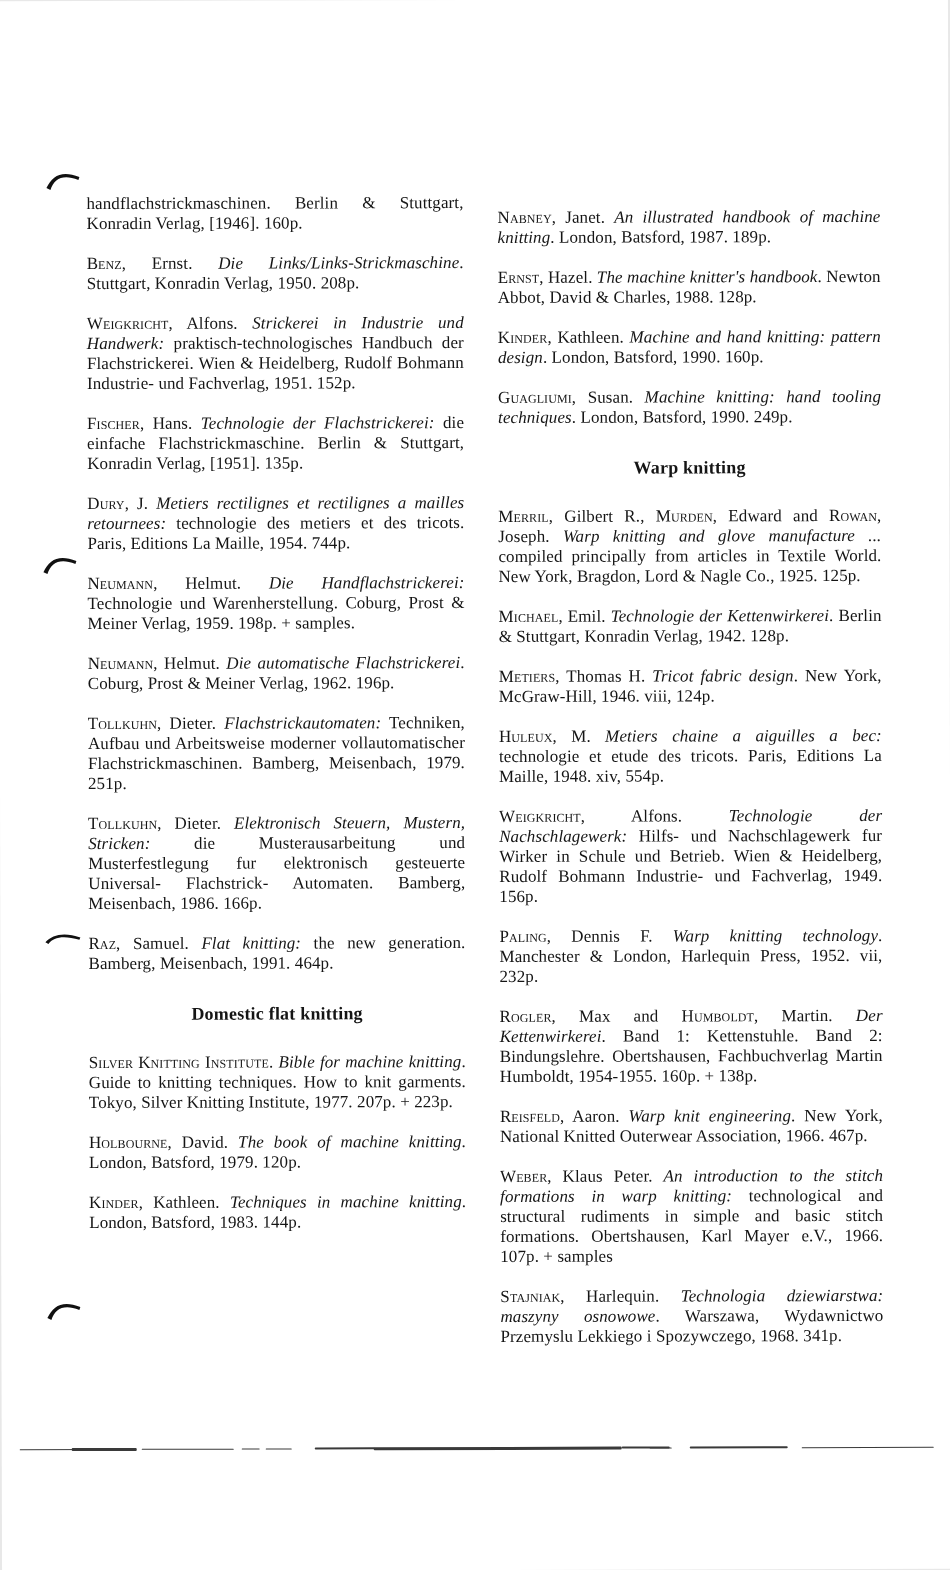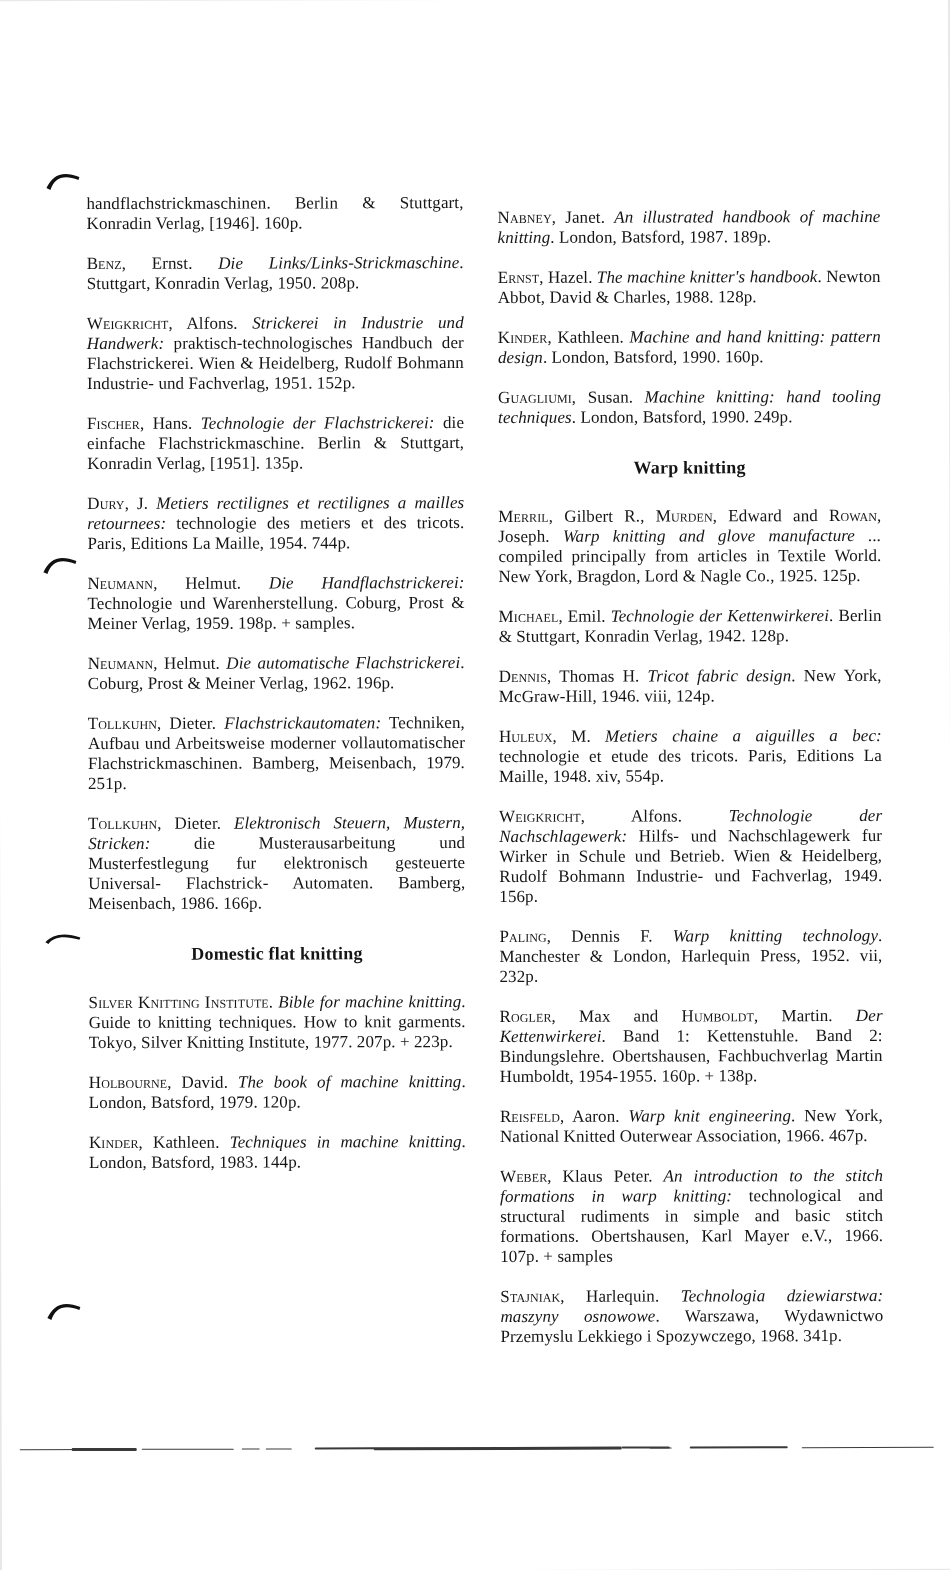--- a/index.html
+++ b/index.html
@@ -61,34 +61,35 @@
   <div class="col col-left">
       <p class="entry"><span>handflachstrickmaschinen. Berlin &amp; Stuttgart, Konradin Verlag, [1946]. 160p.</span></p>
       <p class="entry"><span class="sc">Benz</span><span>, Ernst. </span><span class="it">Die Links/Links-Strickmaschine</span><span>. Stuttgart, Konradin Verlag, 1950. 208p.</span></p>
       <p class="entry"><span class="sc">Weigkricht</span><span>, Alfons. </span><span class="it">Strickerei in Industrie und Handwerk:</span><span> praktisch-technologisches Handbuch der Flachstrickerei. Wien &amp; Heidelberg, Rudolf Bohmann Industrie- und Fachverlag, 1951. 152p.</span></p>
       <p class="entry"><span class="sc">Fischer</span><span>, Hans. </span><span class="it">Technologie der Flachstrickerei:</span><span> die einfache Flachstrickmaschine. Berlin &amp; Stuttgart, Konradin Verlag, [1951]. 135p.</span></p>
       <p class="entry"><span class="sc">Dury</span><span>, J. </span><span class="it">Metiers rectilignes et rectilignes a mailles retournees:</span><span> technologie des metiers et des tricots. Paris, Editions La Maille, 1954. 744p.</span></p>
       <p class="entry"><span class="sc">Neumann</span><span>, Helmut. </span><span class="it">Die Handflachstrickerei:</span><span> Technologie und Warenherstellung. Coburg, Prost &amp; Meiner Verlag, 1959. 198p. + samples.</span></p>
       <p class="entry"><span class="sc">Neumann</span><span>, Helmut. </span><span class="it">Die automatische Flachstrickerei</span><span>. Coburg, Prost &amp; Meiner Verlag, 1962. 196p.</span></p>
       <p class="entry"><span class="sc">Tollkuhn</span><span>, Dieter. </span><span class="it">Flachstrickautomaten:</span><span> Techniken, Aufbau und Arbeitsweise moderner vollautomatischer Flachstrickmaschinen. Bamberg, Meisenbach, 1979. 251p.</span></p>
       <p class="entry"><span class="sc">Tollkuhn</span><span>, Dieter. </span><span class="it">Elektronisch Steuern, Mustern, Stricken:</span><span> die Musterausarbeitung und Musterfestlegung fur elektronisch gesteuerte Universal- Flachstrick- Automaten. Bamberg, Meisenbach, 1986. 166p.</span></p>
+      <p class="entry"><span class="sc">Raz</span><span>, Samuel. </span><span class="it">Flat knitting:</span><span> the new generation. Bamberg, Meisenbach, 1991. 464p.</span></p>
       <h3 class="section-heading">Domestic flat knitting</h3>
       <p class="entry"><span class="sc">Silver Knitting Institute</span><span>. </span><span class="it">Bible for machine knitting</span><span>. Guide to knitting techniques. How to knit garments. Tokyo, Silver Knitting Institute, 1977. 207p. + 223p.</span></p>
       <p class="entry"><span class="sc">Holbourne</span><span>, David. </span><span class="it">The book of machine knitting</span><span>. London, Batsford, 1979. 120p.</span></p>
       <p class="entry"><span class="sc">Kinder</span><span>, Kathleen. </span><span class="it">Techniques in machine knitting</span><span>. London, Batsford, 1983. 144p.</span></p>
     </div>
   <div class="col col-right">
       <p class="entry"><span class="sc">Nabney</span><span>, Janet. </span><span class="it">An illustrated handbook of machine knitting</span><span>. London, Batsford, 1987. 189p.</span></p>
       <p class="entry"><span class="sc">Ernst</span><span>, Hazel. </span><span class="it">The machine knitter's handbook</span><span>. Newton Abbot, David &amp; Charles, 1988. 128p.</span></p>
       <p class="entry"><span class="sc">Kinder</span><span>, Kathleen. </span><span class="it">Machine and hand knitting: pattern design</span><span>. London, Batsford, 1990. 160p.</span></p>
       <p class="entry"><span class="sc">Guagliumi</span><span>, Susan. </span><span class="it">Machine knitting: hand tooling techniques</span><span>. London, Batsford, 1990. 249p.</span></p>
       <h3 class="section-heading">Warp knitting</h3>
       <p class="entry"><span class="sc">Merril</span><span>, Gilbert R., </span><span class="sc">Murden</span><span>, Edward and </span><span class="sc">Rowan</span><span>, Joseph. </span><span class="it">Warp knitting and glove manufacture ...</span><span> compiled principally from articles in Textile World. New York, Bragdon, Lord &amp; Nagle Co., 1925. 125p.</span></p>
       <p class="entry"><span class="sc">Michael</span><span>, Emil. </span><span class="it">Technologie der Kettenwirkerei</span><span>. Berlin &amp; Stuttgart, Konradin Verlag, 1942. 128p.</span></p>
-      <p class="entry"><span class="sc">Dennis</span><span>, Thomas H. </span><span class="it">Tricot fabric design</span><span>. New York, McGraw-Hill, 1946. viii, 124p.</span></p>
+      <p class="entry"><span class="sc">Metiers</span><span>, Thomas H. </span><span class="it">Tricot fabric design</span><span>. New York, McGraw-Hill, 1946. viii, 124p.</span></p>
       <p class="entry"><span class="sc">Huleux</span><span>, M. </span><span class="it">Metiers chaine a aiguilles a bec:</span><span> technologie et etude des tricots. Paris, Editions La Maille, 1948. xiv, 554p.</span></p>
       <p class="entry"><span class="sc">Weigkricht</span><span>, Alfons. </span><span class="it">Technologie der Nachschlagewerk:</span><span> Hilfs- und Nachschlagewerk fur Wirker in Schule und Betrieb. Wien &amp; Heidelberg, Rudolf Bohmann Industrie- und Fachverlag, 1949. 156p.</span></p>
       <p class="entry"><span class="sc">Paling</span><span>, Dennis F. </span><span class="it">Warp knitting technology</span><span>. Manchester &amp; London, Harlequin Press, 1952. vii, 232p.</span></p>
       <p class="entry"><span class="sc">Rogler</span><span>, Max and </span><span class="sc">Humboldt</span><span>, Martin. </span><span class="it">Der Kettenwirkerei</span><span>. Band 1: Kettenstuhle. Band 2: Bindungslehre. Obertshausen, Fachbuchverlag Martin Humboldt, 1954-1955. 160p. + 138p.</span></p>
       <p class="entry"><span class="sc">Reisfeld</span><span>, Aaron. </span><span class="it">Warp knit engineering</span><span>. New York, National Knitted Outerwear Association, 1966. 467p.</span></p>
       <p class="entry"><span class="sc">Weber</span><span>, Klaus Peter. </span><span class="it">An introduction to the stitch formations in warp knitting:</span><span> technological and structural rudiments in simple and basic stitch formations. Obertshausen, Karl Mayer e.V., 1966. 107p. + samples</span></p>
       <p class="entry"><span class="sc">Stajniak</span><span>, Harlequin. </span><span class="it">Technologia dziewiarstwa: maszyny osnowowe</span><span>. Warszawa, Wydawnictwo Przemyslu Lekkiego i Spozywczego, 1968. 341p.</span></p>
     </div>
 
   <div class="scan-line">

